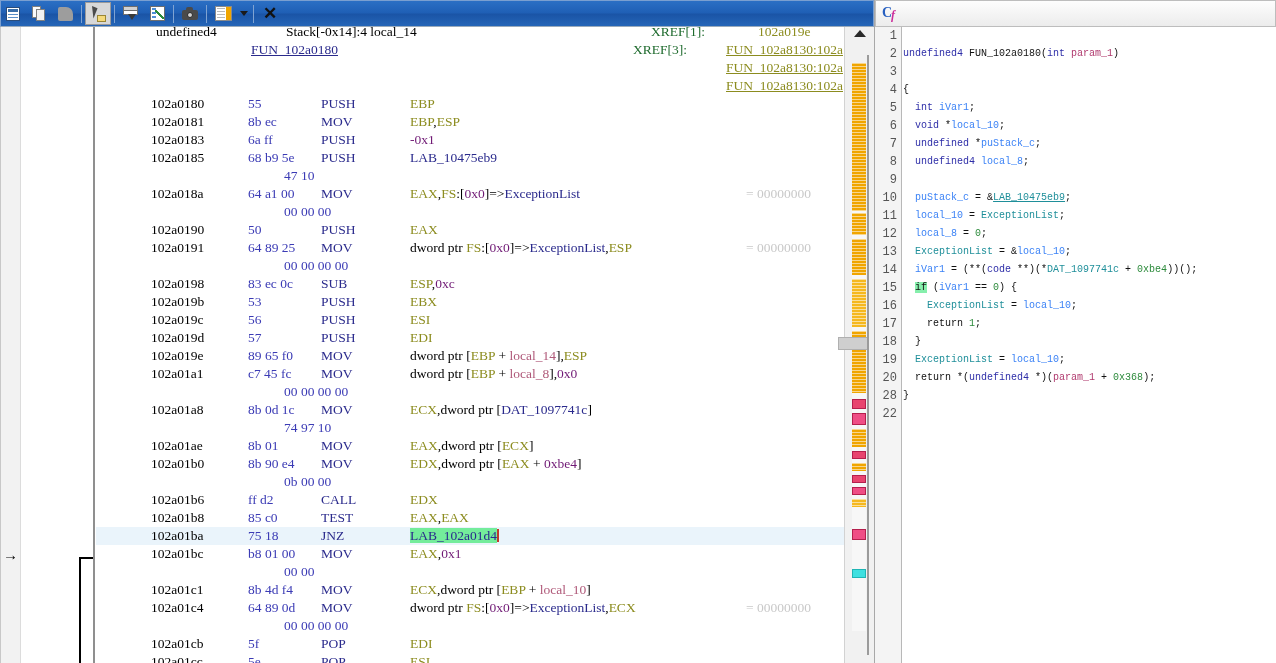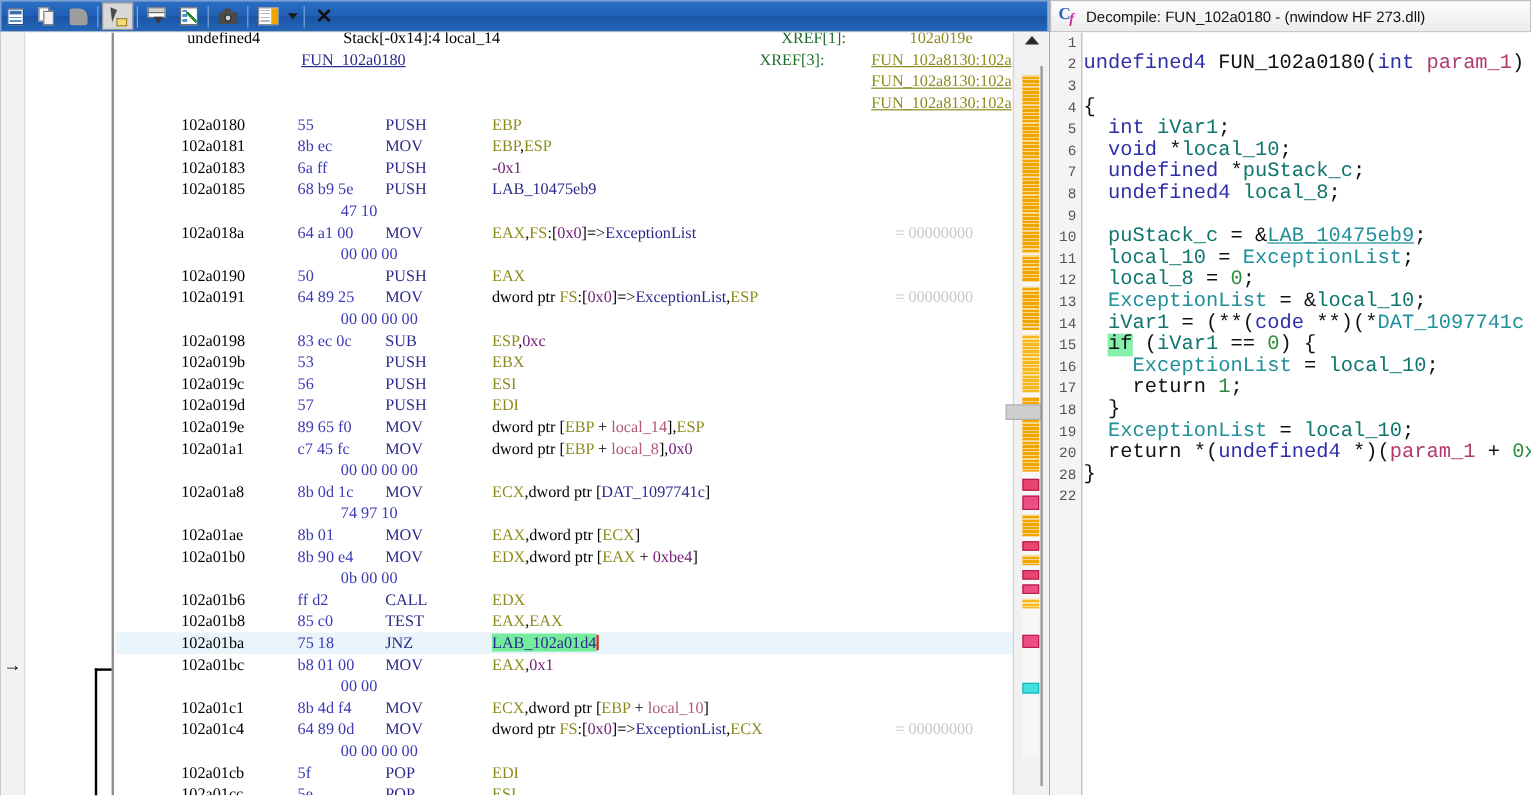--- a/index.html
+++ b/index.html
@@ -205,33 +205,33 @@
   .dt-icon .cc { position: absolute; left: 0; top: -1px; color: #2860c0; }
   .dt-icon .ff { position: absolute; left: 9px; top: 2px; color: #cc2f9b; font-size: 12px; font-style: italic; }
   .dt-title { color: #111; font-size: 12.5px; white-space: nowrap; }
   .decomp-body { flex: 1 1 auto; position: relative; overflow: hidden; background: #ffffff; }
   .dc-gutter {
     position: absolute; left: 0; top: 0; bottom: 0; width: 27px;
     background: #f4f4f4; border-right: 1px solid #b8b8b8;
   }
   .dc-code {
     position: absolute; left: 28px; right: 0; top: 0; bottom: 0;
-    font-family: "Liberation Mono", monospace; font-size: 17px; line-height: 18px;
+    font-family: "Liberation Mono", monospace; font-size: 10px; line-height: 18px;
     white-space: pre; overflow: hidden;
   }
   .dc-ln {
     height: 18px; line-height: 18px; text-align: right; padding-right: 4px;
     font-family: "Liberation Mono", monospace; font-size: 12px; color: #555;
   }
   .dc-line { height: 18px; white-space: pre; }
   
   .d-type { color: #2e2ea8; }
   .d-fn   { color: #111111; }
   .d-param{ color: #b03a6e; }
-  .d-var  { color: #0f766e; }
+  .d-var  { color: #3b82f6; }
   .d-glob { color: #1f8f9a; }
   .d-kw   { color: #111111; }
   .d-num  { color: #2d8b3c; }
   .d-punc { color: #111111; }
   .d-lab  { color: #1f8f9a; text-decoration: underline; }
   .d-code { color: #2e2ea8; }
   .hl-yellow { background: #86efac; }
 </style>
 </head>
 <body>
@@ -326,21 +326,20 @@
       </div>
     </div>
   </div>
 
   <div class="decomp-panel">
     <div class="decomp-titlebar">
       <span class="dt-icon">
         <span class="cc">C</span>
           <span class="ff">f</span>
       </span>
-      <span class="dt-title">Decompile: FUN_102a0180  -  (nwindow HF 273.dll)</span>
     </div>
     <div class="decomp-body">
       <div class="dc-gutter" id="dc-gutter">
           <div class="dc-ln">1</div>
           <div class="dc-ln">2</div>
           <div class="dc-ln">3</div>
           <div class="dc-ln">4</div>
           <div class="dc-ln">5</div>
           <div class="dc-ln">6</div>
           <div class="dc-ln">7</div>

